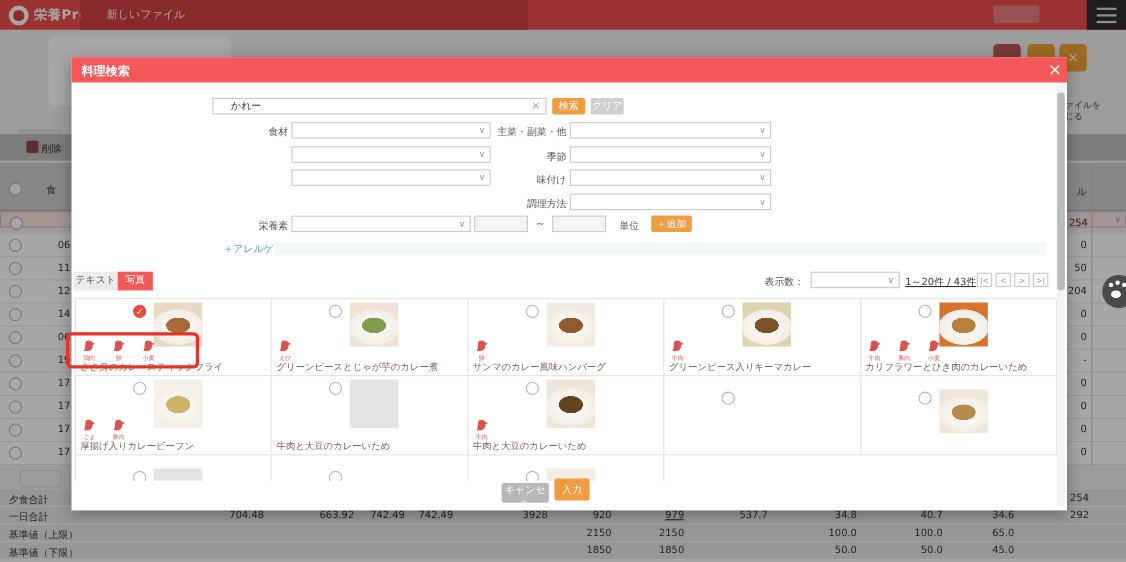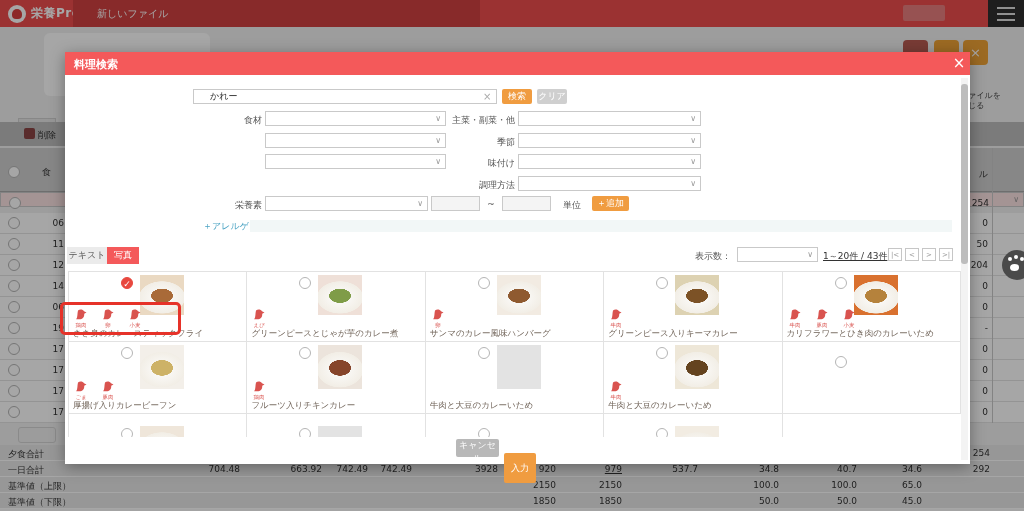--- a/index.html
+++ b/index.html
@@ -110,21 +110,21 @@
   .alg { display:flex; flex-direction:column; align-items:center; width:16px; }
   .alg svg { display:block; }
   .alg .alabel { font-size:6px; color:#d9534f; transform:scale(.9); white-space:nowrap; }
   .dishname { position:absolute; left:4px; bottom:1px; width:172px; font-size:8.5px; color:#6f6257; white-space:nowrap; overflow:hidden; }
   .grid-arrow { position:absolute; left:897px; font-size:7px; color:#999; }
 
   #m-scrollbar { position:absolute; left:896px; top:26px; width:7px; height:382px; background:#f3f3f3; }
   #m-thumb { position:absolute; left:0; top:6px; width:7px; height:180px; background:#bdbdbd; border-radius:3px; }
 
   #btn-cancel { left:391px; top:387px; width:43px; height:18px; background:#b8b8b8; }
-  #btn-submit { left:439px; top:401px; width:32px; height:30px; }
+  #btn-submit { left:439px; top:383px; width:32px; height:20px; }
 
   #annotation { position:absolute; left:60px; top:302px; width:121px; height:33px; border:3px solid #e63229; border-radius:5px; z-index:40; }
 </style>
 </head>
 <body>
 
 <div id="stage">
 
   <div id="bg">
     <div id="topbar">
@@ -425,33 +425,20 @@
               <svg width="14" height="12" viewBox="0 0 14 12">
                 <path fill="#d9534f" d="M4 1.5c2-1.6 5-1 6 .8l2.5 1.2-2.3 1.3c.3 3-1.6 5.4-4.7 5.4H2.2c1.6-1.8 1-5.7 1.8-8.7z"></path>
               </svg>
               <div class="alabel">豚肉</div>
             </div>
           </div>
           <div class="dishname">厚揚げ入りカレービーフン</div>
         </div>
         <div class="cell r2">
           <div class="radio"></div>
-          <div class="foodimg" style="background: radial-gradient(42% 30% at 50% 52%, rgb(134, 69, 42) 0%, rgb(134, 69, 42) 58%, rgba(0, 0, 0, 0) 60%), radial-gradient(78% 60% at 50% 56%, rgb(253, 253, 253) 0%, rgb(242, 238, 230) 66%, rgba(0, 0, 0, 0) 68%), rgb(236, 228, 220);"></div>
-          <div class="allergens">
-            <div class="alg">
-              <svg width="14" height="12" viewBox="0 0 14 12">
-                <path fill="#d9534f" d="M4 1.5c2-1.6 5-1 6 .8l2.5 1.2-2.3 1.3c.3 3-1.6 5.4-4.7 5.4H2.2c1.6-1.8 1-5.7 1.8-8.7z"></path>
-              </svg>
-              <div class="alabel">鶏肉</div>
-            </div>
-          </div>
-          <div class="dishname">フルーツ入りチキンカレー</div>
-        </div>
-        <div class="cell r2">
-          <div class="radio"></div>
           <div class="foodimg" style="background: rgb(227, 227, 227);"></div>
           <div class="dishname">牛肉と大豆のカレーいため</div>
         </div>
         <div class="cell r2">
           <div class="radio"></div>
           <div class="foodimg" style="background: radial-gradient(42% 30% at 50% 52%, rgb(100, 67, 31) 0%, rgb(100, 67, 31) 58%, rgba(0, 0, 0, 0) 60%), radial-gradient(78% 60% at 50% 56%, rgb(253, 253, 253) 0%, rgb(242, 238, 230) 66%, rgba(0, 0, 0, 0) 68%), rgb(238, 231, 216);"></div>
           <div class="allergens">
             <div class="alg">
               <svg width="14" height="12" viewBox="0 0 14 12">
                 <path fill="#d9534f" d="M4 1.5c2-1.6 5-1 6 .8l2.5 1.2-2.3 1.3c.3 3-1.6 5.4-4.7 5.4H2.2c1.6-1.8 1-5.7 1.8-8.7z"></path>

